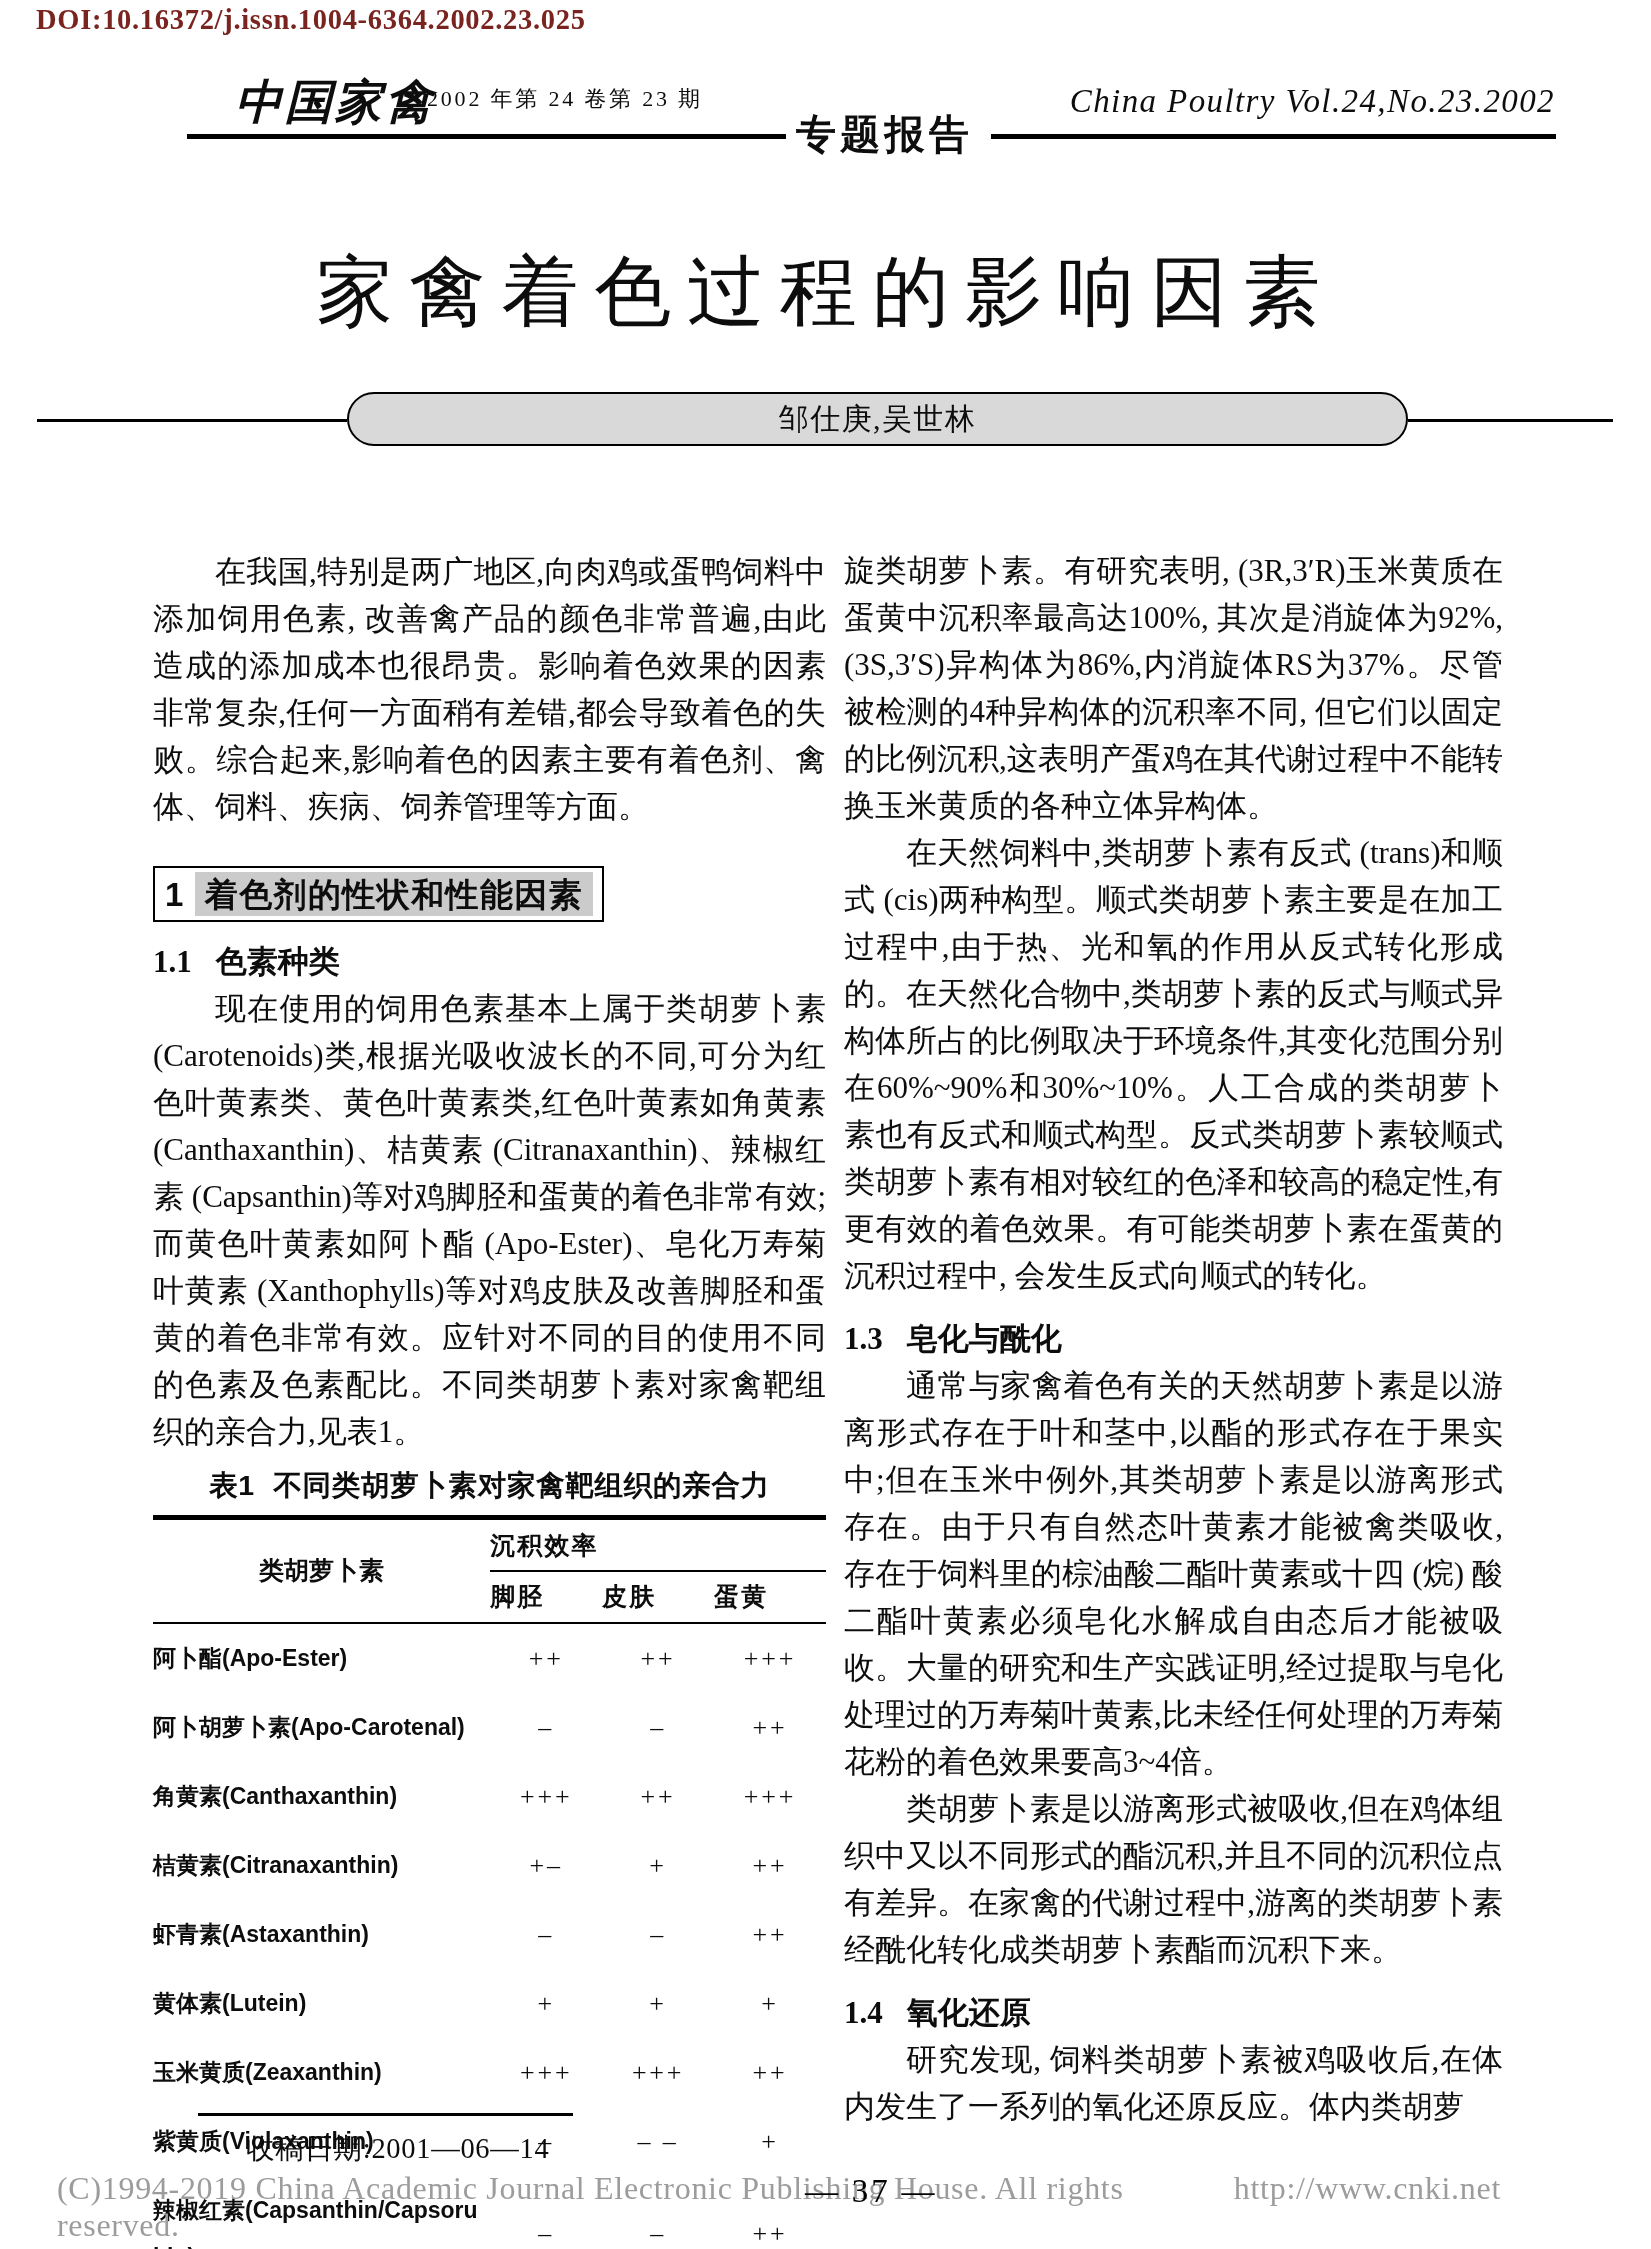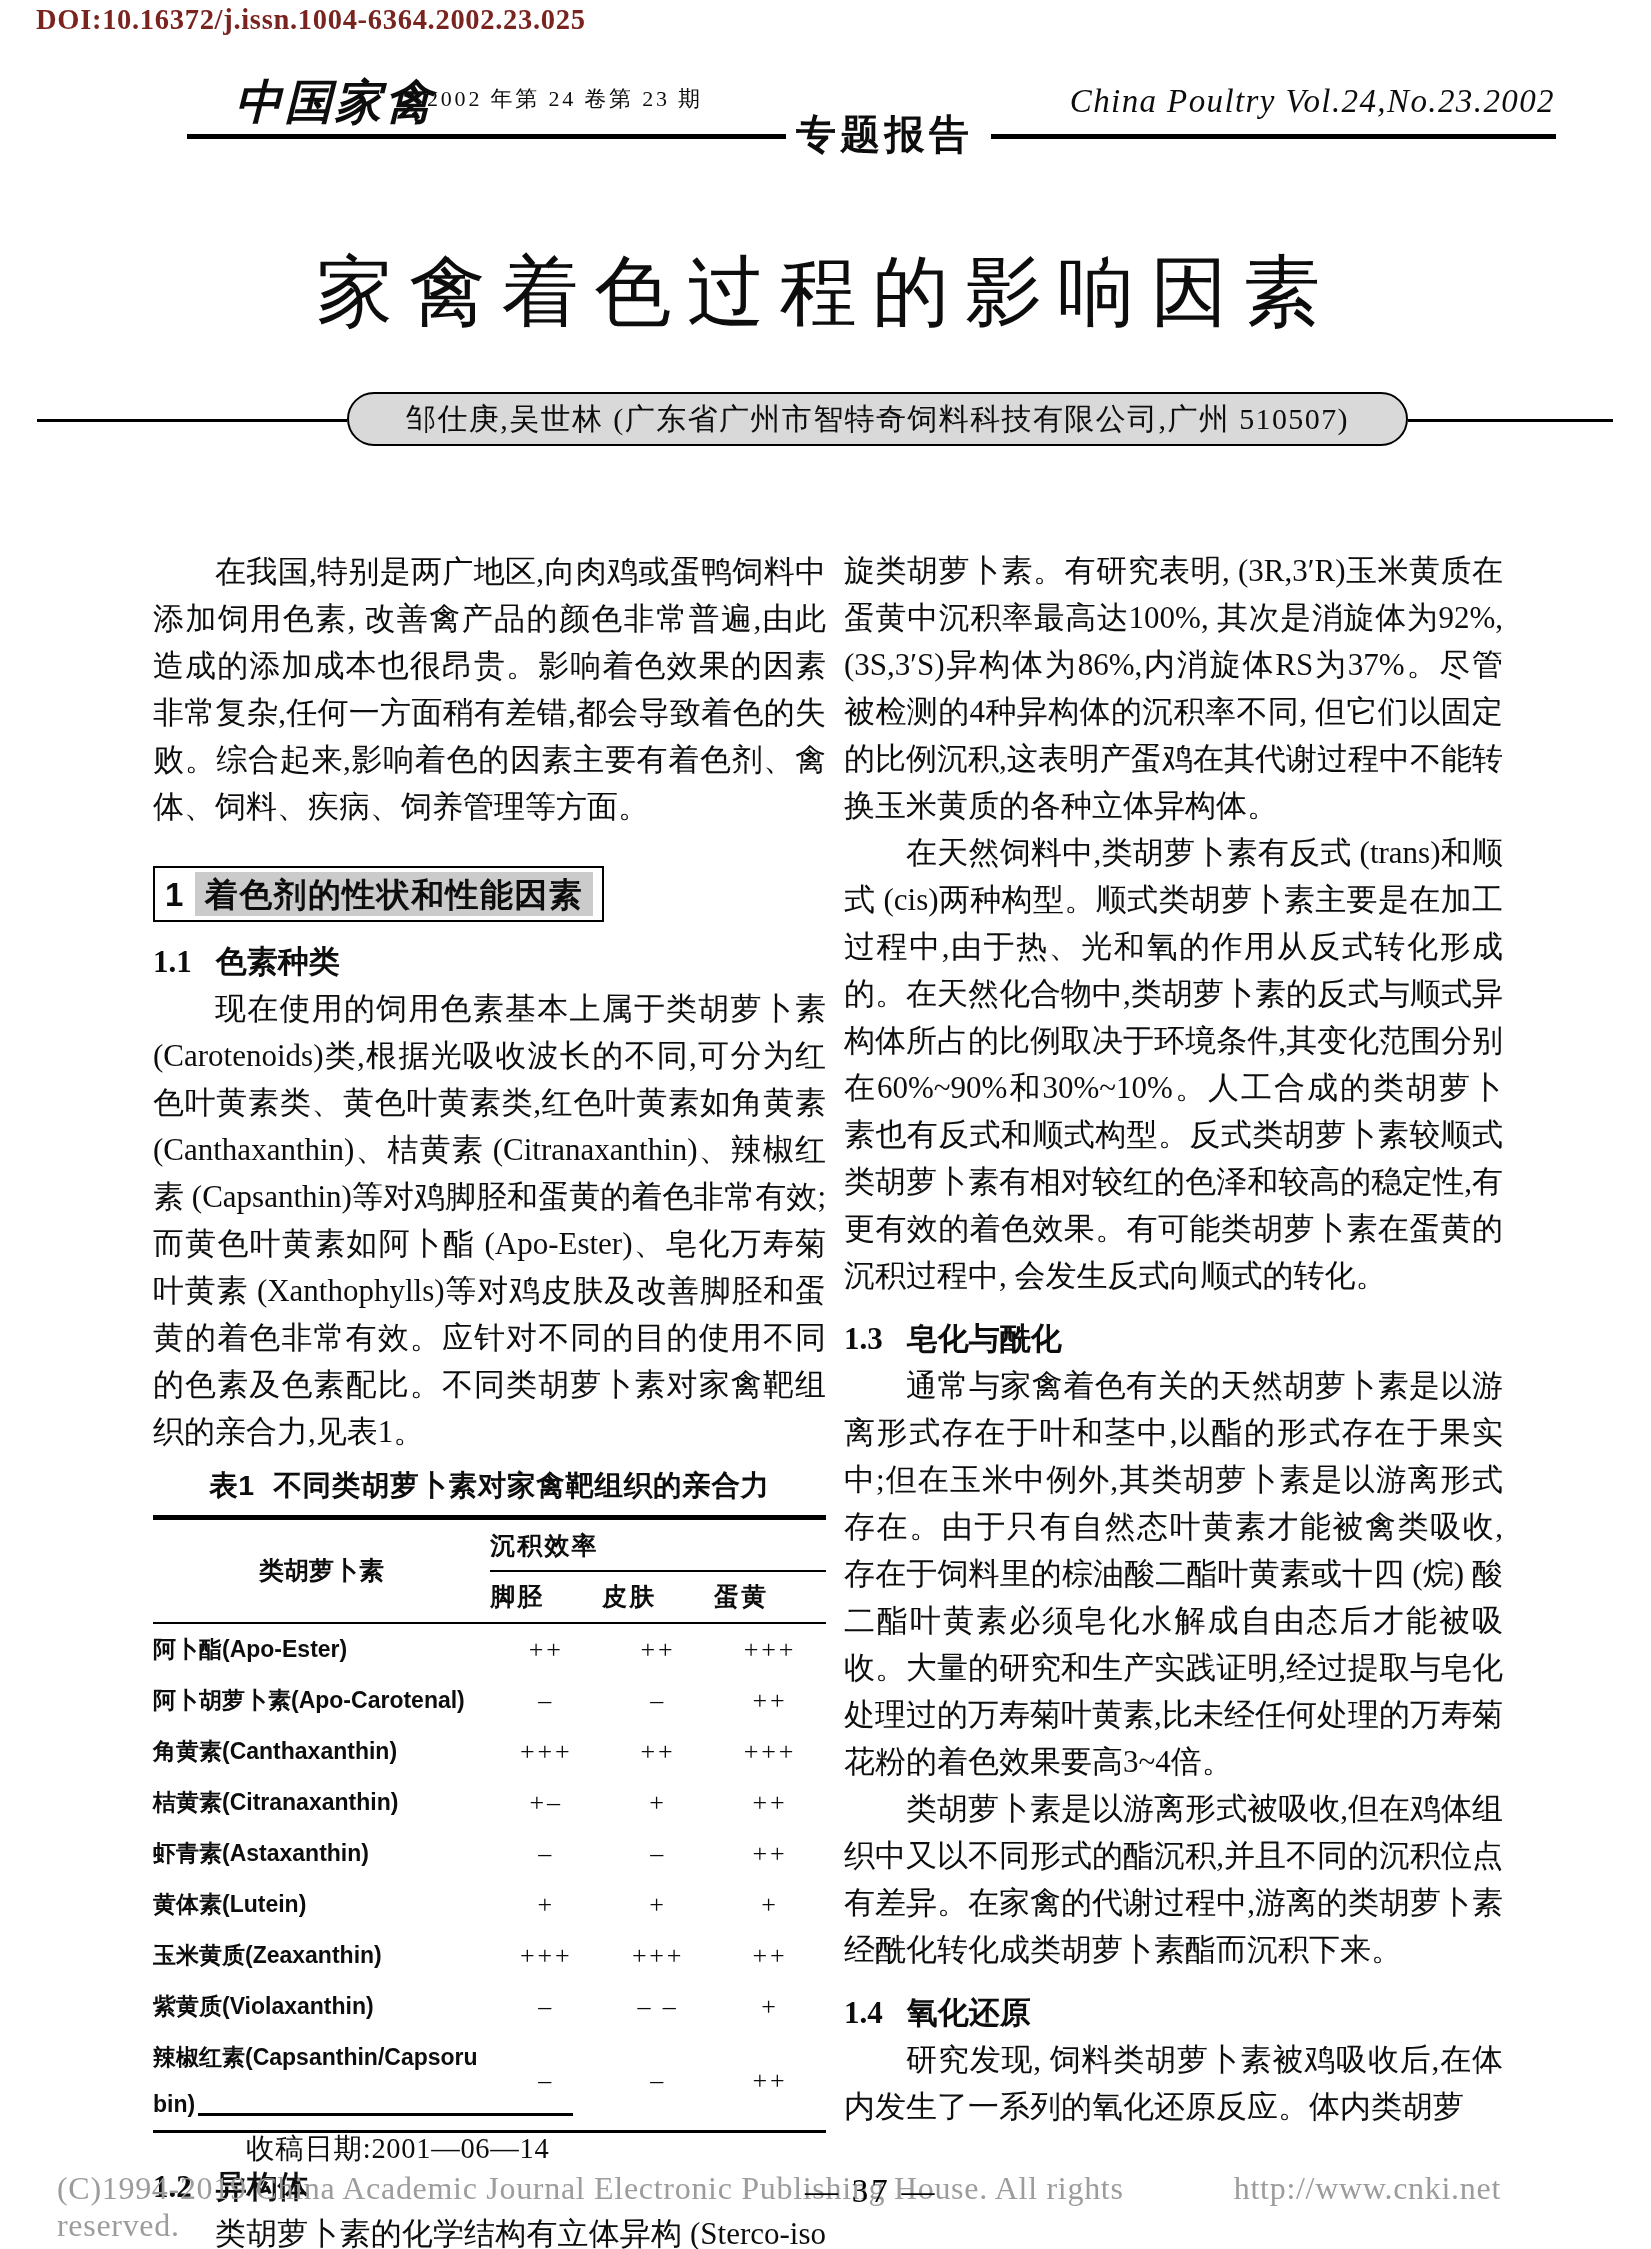--- a/index.html
+++ b/index.html
@@ -135,21 +135,21 @@
   table.t1 th{
     font-family:"Liberation Sans","DejaVu Sans",sans-serif;
     font-weight:bold;
     font-size:25px;
     padding:1.4px 0;
   }
   th.rowhead{width:50%;text-align:center;border-bottom:2.8px solid #000;}
   th.group{border-bottom:2.1px solid #000;padding:2.8px 0 1.4px 0;letter-spacing:2.1px;}
   th.colhead{border-bottom:2.8px solid #000;padding:1.4px 0 4.3px 0;width:16.6%;letter-spacing:2.1px;}
   table.t1 td{
-    padding:2px 0;
+    padding:11px 0;
     height:27px;
     vertical-align:middle;
     margin-top:12px;
   }
   td.cname{
     font-family:"Liberation Sans","DejaVu Sans",sans-serif;
     font-weight:bold;
     font-size:23px;
     text-align:left;
     padding-left:1.4px;
@@ -190,21 +190,20 @@
   <div class="abs issue-en">China Poultry Vol.24,No.23.2002</div>
   <div class="abs column-label">专题报告</div>
   <div class="abs rule rule-left"></div>
   <div class="abs rule rule-right"></div>
 
   <div class="abs article-title">家禽着色过程的影响因素</div>
   <div class="abs connector connector-left"></div>
   <div class="abs connector connector-right"></div>
   <div class="abs author-box">
     <span>邹仕庚,吴世林</span>
-    <span class="aff">(广东省广州市智特奇饲料科技有限公司,广州 510507)</span>
   </div>
 
   <div class="abs col col-left">
     <p class="para">在我国,特别是两广地区,向肉鸡或蛋鸭饲料中添加饲用色素, 改善禽产品的颜色非常普遍,由此造成的添加成本也很昂贵。影响着色效果的因素非常复杂,任何一方面稍有差错,都会导致着色的失败。综合起来,影响着色的因素主要有着色剂、禽体、饲料、疾病、饲养管理等方面。</p>
 
     <div class="section-box">
       <span class="num">1</span>
       <span class="stitle">着色剂的性状和性能因素</span>
     </div>
 

